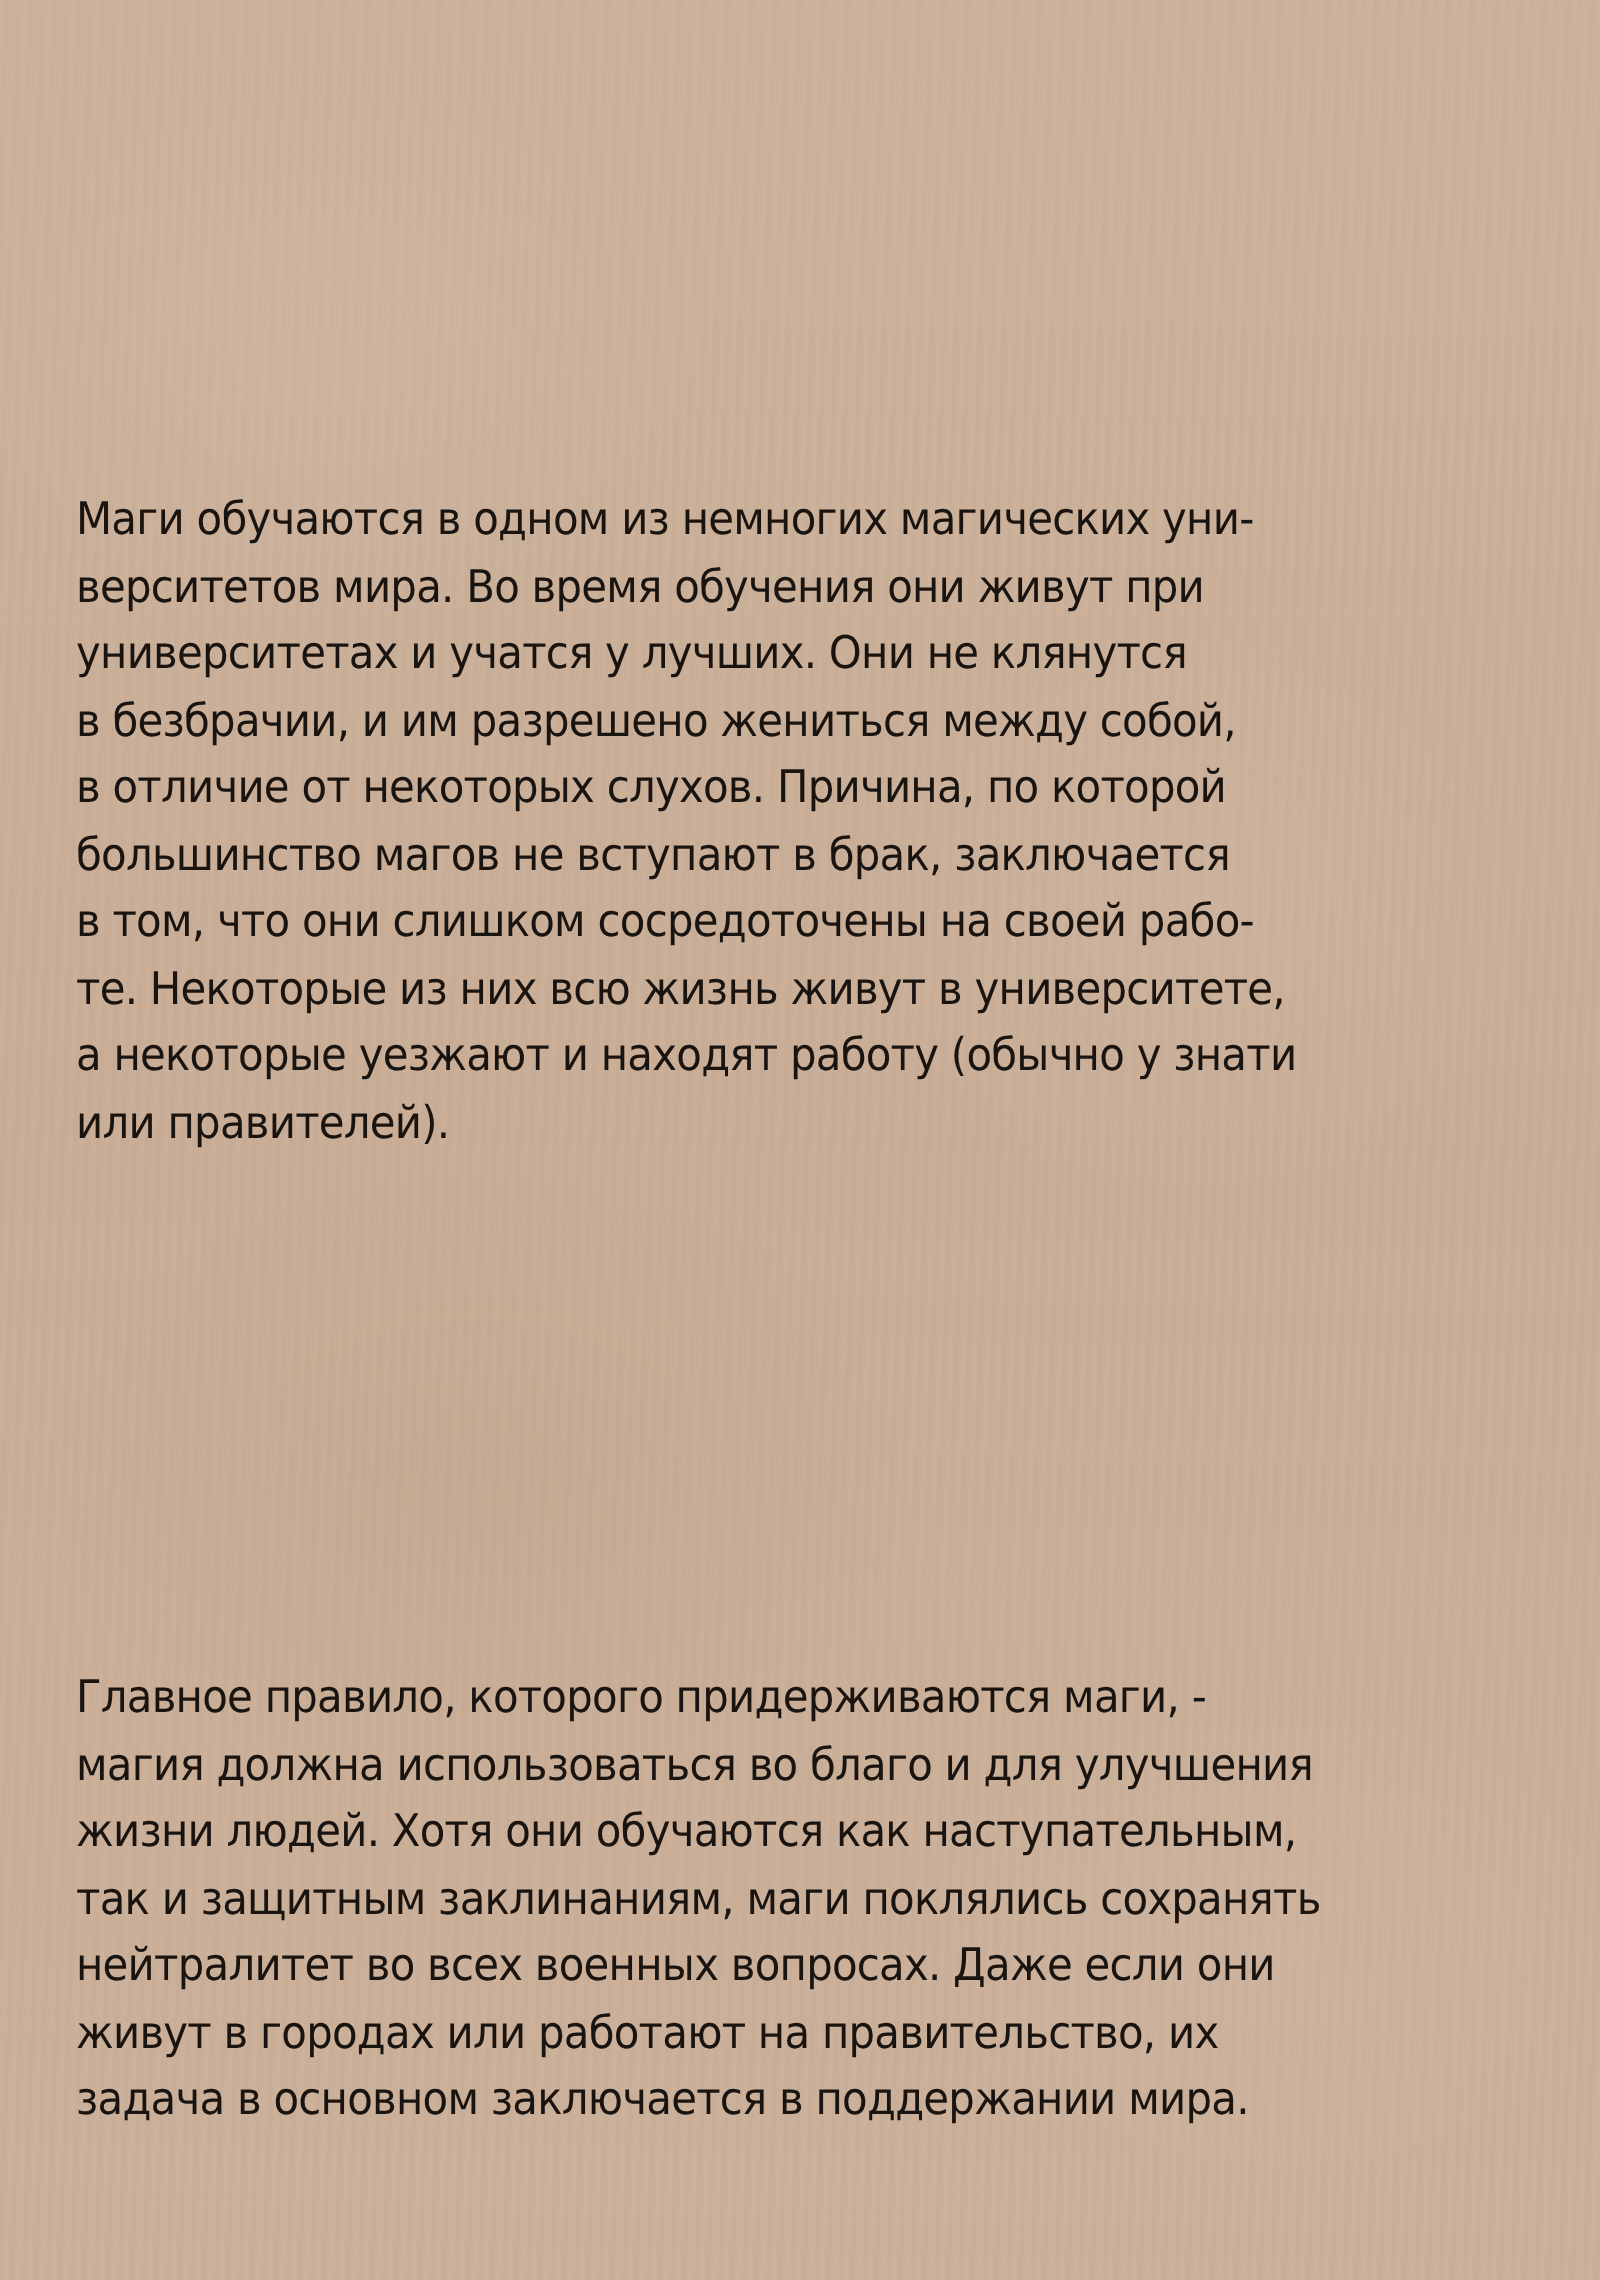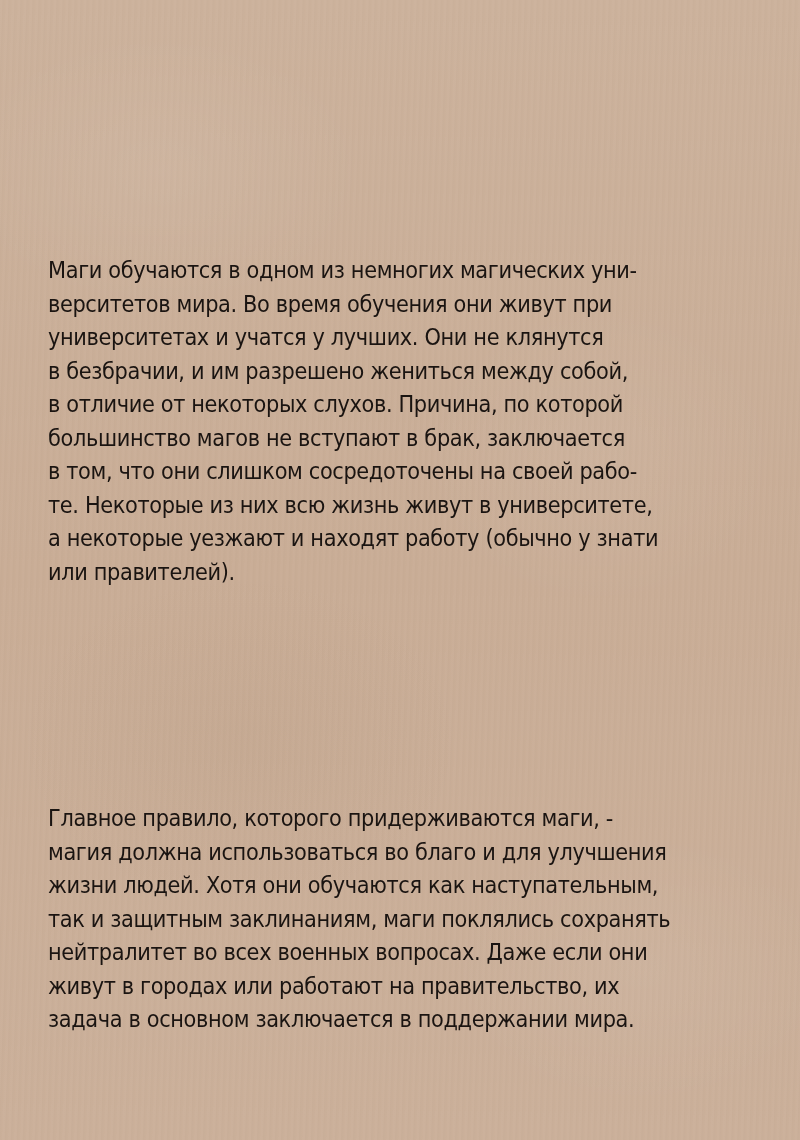--- a/index.html
+++ b/index.html
@@ -23,35 +23,35 @@
       color: #1a1411;
     }
     .page {
       position: absolute;
       inset: 0;
     }
     .paragraph {
       position: absolute;
       left: 38px;
       width: 740px;
-      margin: 10px;
+      margin: 0;
     }
     .line {
       display: block;
       white-space: nowrap;
       font-size: 22.5px;
       line-height: 33.5px;
       height: 33.5px;
       letter-spacing: -0.4px;
       font-weight: normal;
       transform: scaleX(0.93);
       transform-origin: left center;
     }
     #para-1 { top: 244px; }
-    #para-2 { top: 792px; }
+    #para-2 { top: 833px; }
   </style>
 </head>
 <body>
 
 <div class="page">
 
   <p class="paragraph" id="para-1">
     <span class="line">Маги обучаются в одном из немногих магических уни-</span>
     <span class="line">верситетов мира. Во время обучения они живут при</span>
     <span class="line">университетах и учатся у лучших. Они не клянутся</span>

